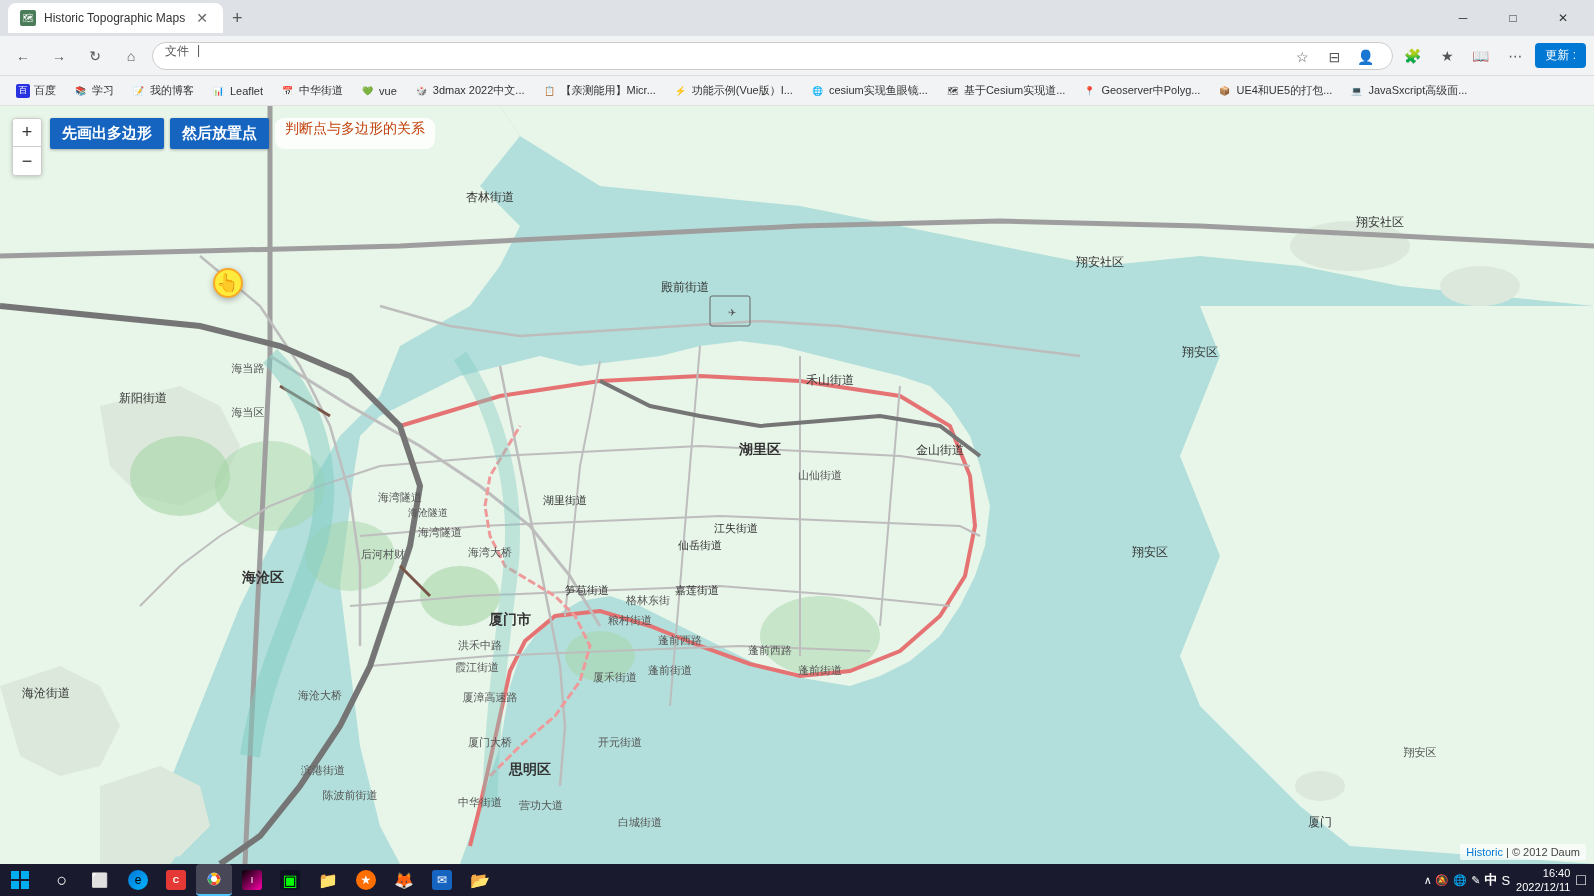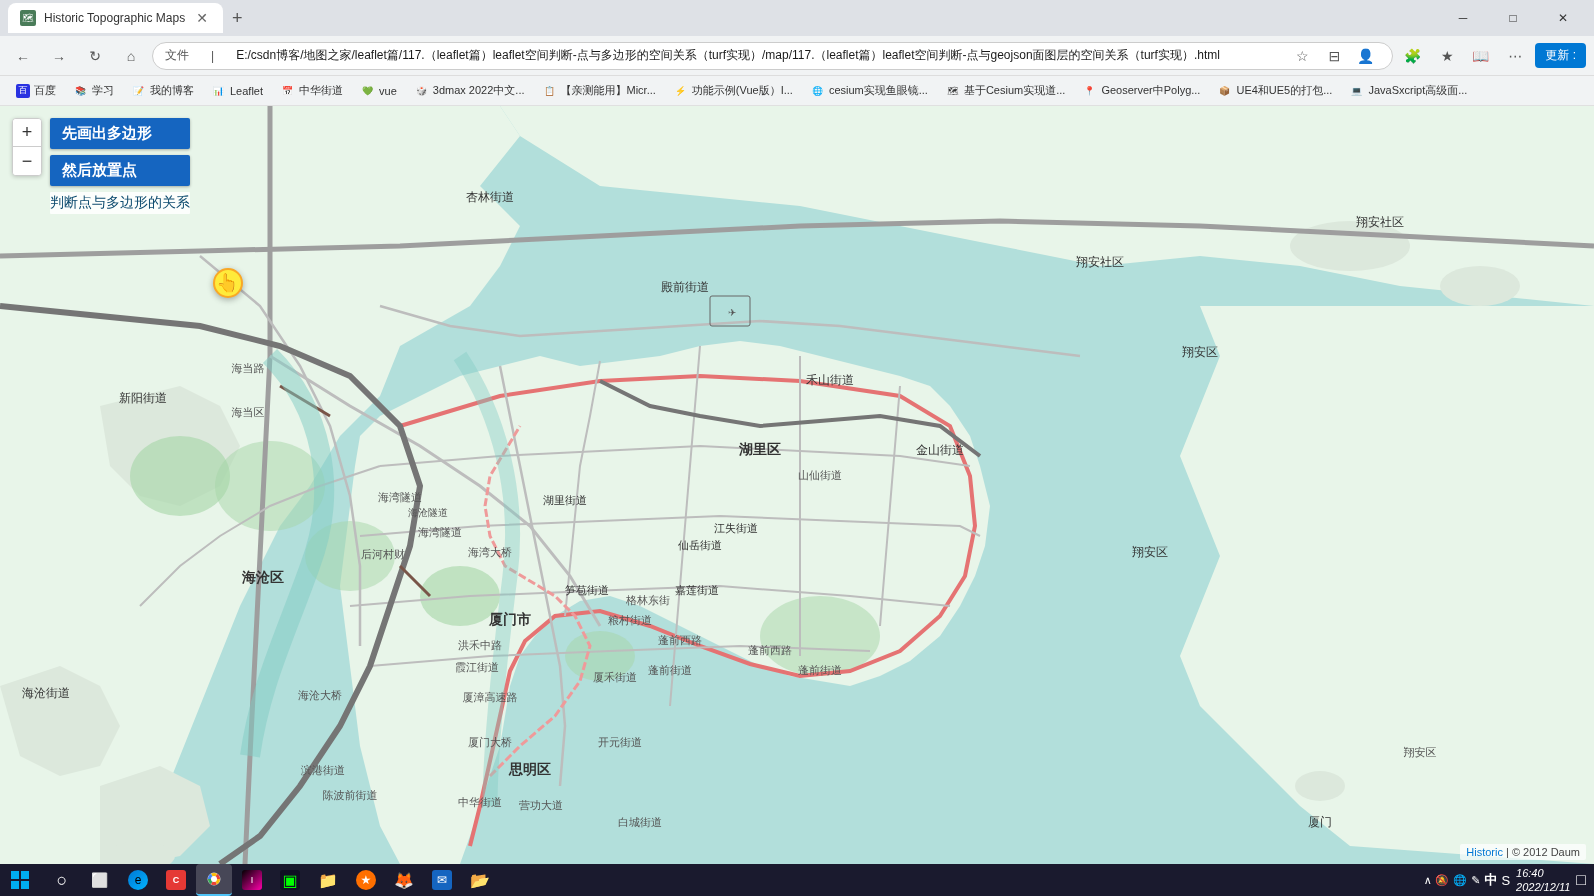--- a/index.html
+++ b/index.html
@@ -101,26 +101,26 @@
       cursor: pointer;
       color: #555;
       font-size: 14px;
     }
     .address-bar {
       flex: 1;
       height: 28px;
       background: #fff;
       border-radius: 14px;
       display: flex;
-      align-items: center;
+      align-items: flex-start;
       padding: 0 12px;
       font-size: 12px;
       color: #333;
       border: 1px solid #ccc;
-      gap: 22px;
+      gap: 8px;
     }
     .address-scheme { color: #555; }
     .address-path { color: #1a1a1a; overflow: hidden; text-overflow: ellipsis; white-space: nowrap; }
     .address-icons {
       display: flex;
       gap: 4px;
       margin-left: auto;
     }
     .addr-icon-btn {
       width: 28px;
@@ -219,40 +219,40 @@
     }
     .zoom-btn:last-child { border-bottom: none; }
 
     
     .map-instructions {
       position: absolute;
       top: 12px;
       left: 50px;
       z-index: 100;
       display: flex;
-      flex-direction: column;
+      flex-direction: row;
       gap: 6px;
     }
     .instruction-btn {
       background: #1565c0;
       color: #fff;
       padding: 6px 12px;
       font-size: 15px;
       font-weight: bold;
       border-radius: 2px;
       cursor: pointer;
       white-space: nowrap;
       box-shadow: 0 1px 3px rgba(0,0,0,0.3);
     }
     .instruction-text {
       font-size: 14px;
-      color: #0c4a6e;
+      color: #c2410c;
       background: rgba(255,255,255,0.85);
-      padding: 2px 0;
-      border-radius: 1px;
+      padding: 2px 10px;
+      border-radius: 9px;
     }
 
     
     .map-marker-yellow {
       position: absolute;
       width: 30px;
       height: 30px;
       background: #ffeb3b;
       border-radius: 50%;
       border: 2px solid #f9a825;
@@ -321,22 +321,22 @@
     .taskbar-app.active { background: rgba(255,255,255,0.2); border-bottom: 2px solid #4fc3f7; }
     .taskbar-right {
       display: flex;
       align-items: center;
       gap: 6px;
       padding: 0 8px;
       font-size: 11px;
       color: #fff;
     }
     .taskbar-clock {
+      text-align: right;
       line-height: 1.3;
-      font-style: italic;
     }
     .taskbar-sys-icons {
       display: flex;
       align-items: center;
       gap: 4px;
     }
   </style>
 </head>
 <body>
 
@@ -357,21 +357,20 @@
 </div>
 
 <div class="browser-addressbar">
   <div class="nav-btn">←</div>
   <div class="nav-btn">→</div>
   <div class="nav-btn">↻</div>
   <div class="nav-btn">⌂</div>
   <div class="address-bar">
     <span class="address-scheme">文件</span>
     <span style="color:#555">|</span>
-    <span class="address-path">E:/csdn博客/地图之家/leaflet篇/117.（leaflet篇）leaflet空间判断-点与多边形的空间关系（turf实现）/map/117.（leaflet篇）leaflet空间判断-点与geojson面图层的空间关系（turf实现）.html</span>
     <div class="address-icons">
       <div class="addr-icon-btn">☆</div>
       <div class="addr-icon-btn">⊟</div>
       <div class="addr-icon-btn">👤</div>
     </div>
   </div>
   <div class="addr-icon-btn">🧩</div>
   <div class="addr-icon-btn">★</div>
   <div class="addr-icon-btn">📖</div>
   <div class="addr-icon-btn">⋯</div>

